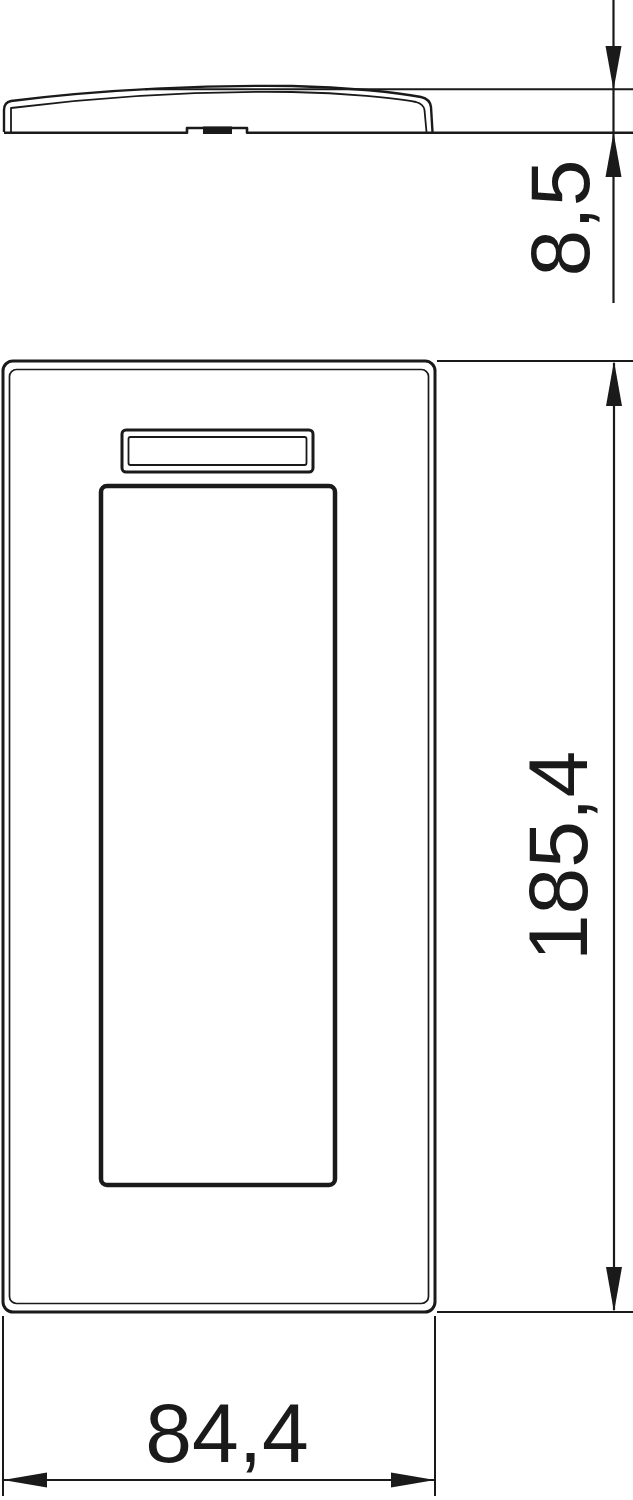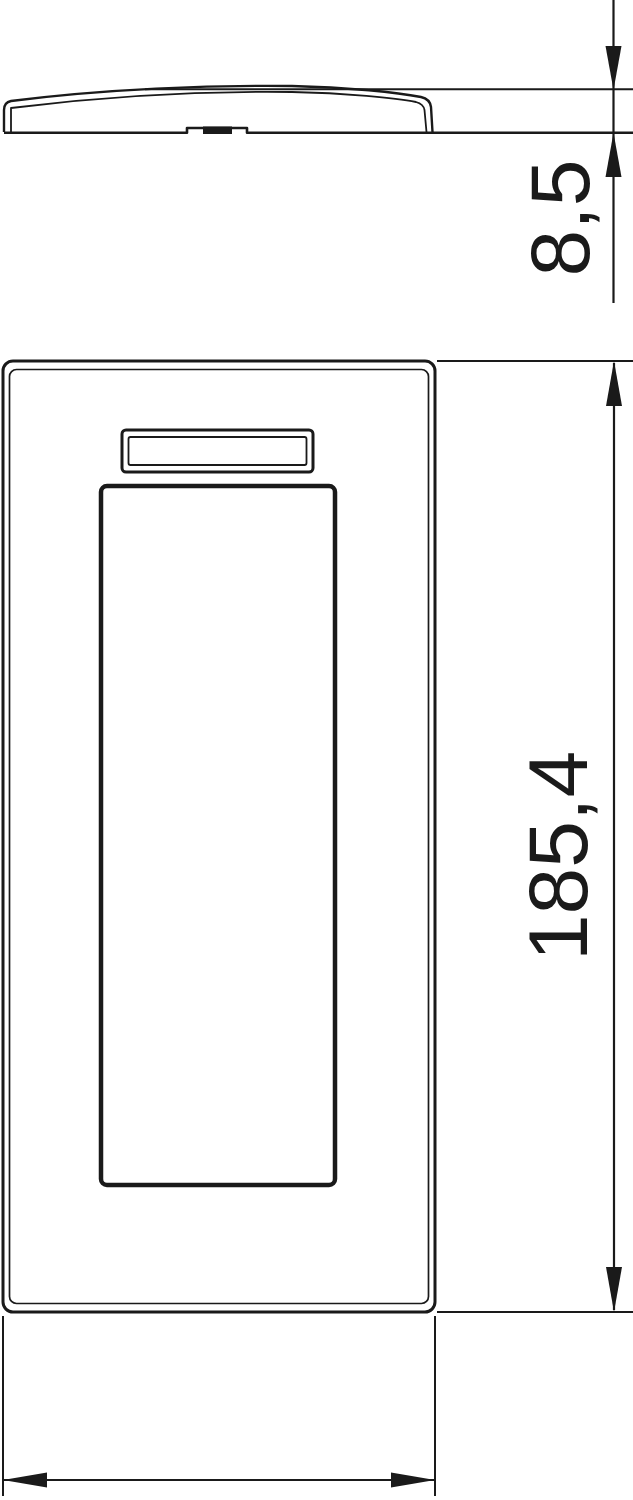--- a/index.html
+++ b/index.html
@@ -84,13 +84,14 @@
       <path stroke-width="2.2" d="M 3 1480 L 435 1480"></path>
       <polygon points="3,1480 47,1472.5 47,1487.5" fill="currentColor" stroke="none"></polygon>
       <polygon points="435,1480 391,1472.5 391,1487.5" fill="currentColor" stroke="none"></polygon>
     </g>
   </svg>
 
   <div class="dim-label vertical" id="dim-thickness-label">8,5</div>
 
   <div class="dim-label vertical" id="dim-height-label">185,4</div>
 
+  <div class="dim-label" id="dim-width-label">84,4</div>
 </div>
 
 </body></html>

